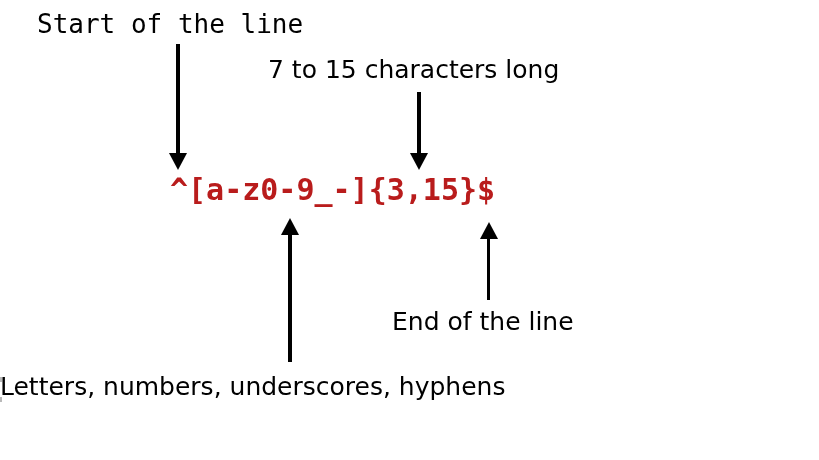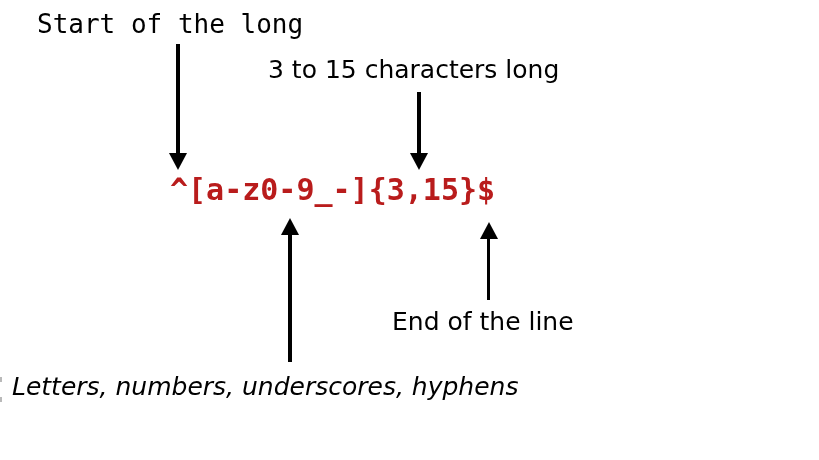--- a/index.html
+++ b/index.html
@@ -39,21 +39,21 @@
     font-size: 30px;
     font-weight: bold;
     line-height: 1.2;
     color: #b91c1c;
     white-space: nowrap;
     letter-spacing: 0px;
   }
   .label-start  { left: 37px;  top: 10px; }
   .label-length { left: 268px; top: 55px; }
   .label-end    { left: 392px; top: 307px; }
-  .label-class  { left: 12px;  top: 372px; font-style: italic; }
+  .label-class  { left: 0;  top: 372px; }
 
   .arrow { position: absolute; }
   .arrow .shaft {
     position: absolute;
     background: #000000;
   }
   .arrow .head {
     position: absolute;
     width: 0;
     height: 0;
@@ -93,23 +93,23 @@
     opacity: 0.8;
   }
   .edge-artifact.a1 { left: 0; top: 377px; }
   .edge-artifact.a2 { left: 0; top: 397px; }
 </style>
 </head>
 <body>
 
 <div class="canvas">
 
-  <div class="mono-label label-start">Start of the long</div>
+  <div class="mono-label label-start">Start of the line</div>
 
-  <div class="sans-label label-length">3 to 15 characters long</div>
+  <div class="sans-label label-length">7 to 15 characters long</div>
 
   <div class="sans-label label-end">End of the line</div>
 
   <div class="sans-label label-class">Letters, numbers, underscores, hyphens</div>
 
   <div class="regex">^[a-z0-9_-]{3,15}$</div>
 
   <div class="arrow arrow-start">
     <div class="shaft"></div>
     <div class="head head-down"></div>

